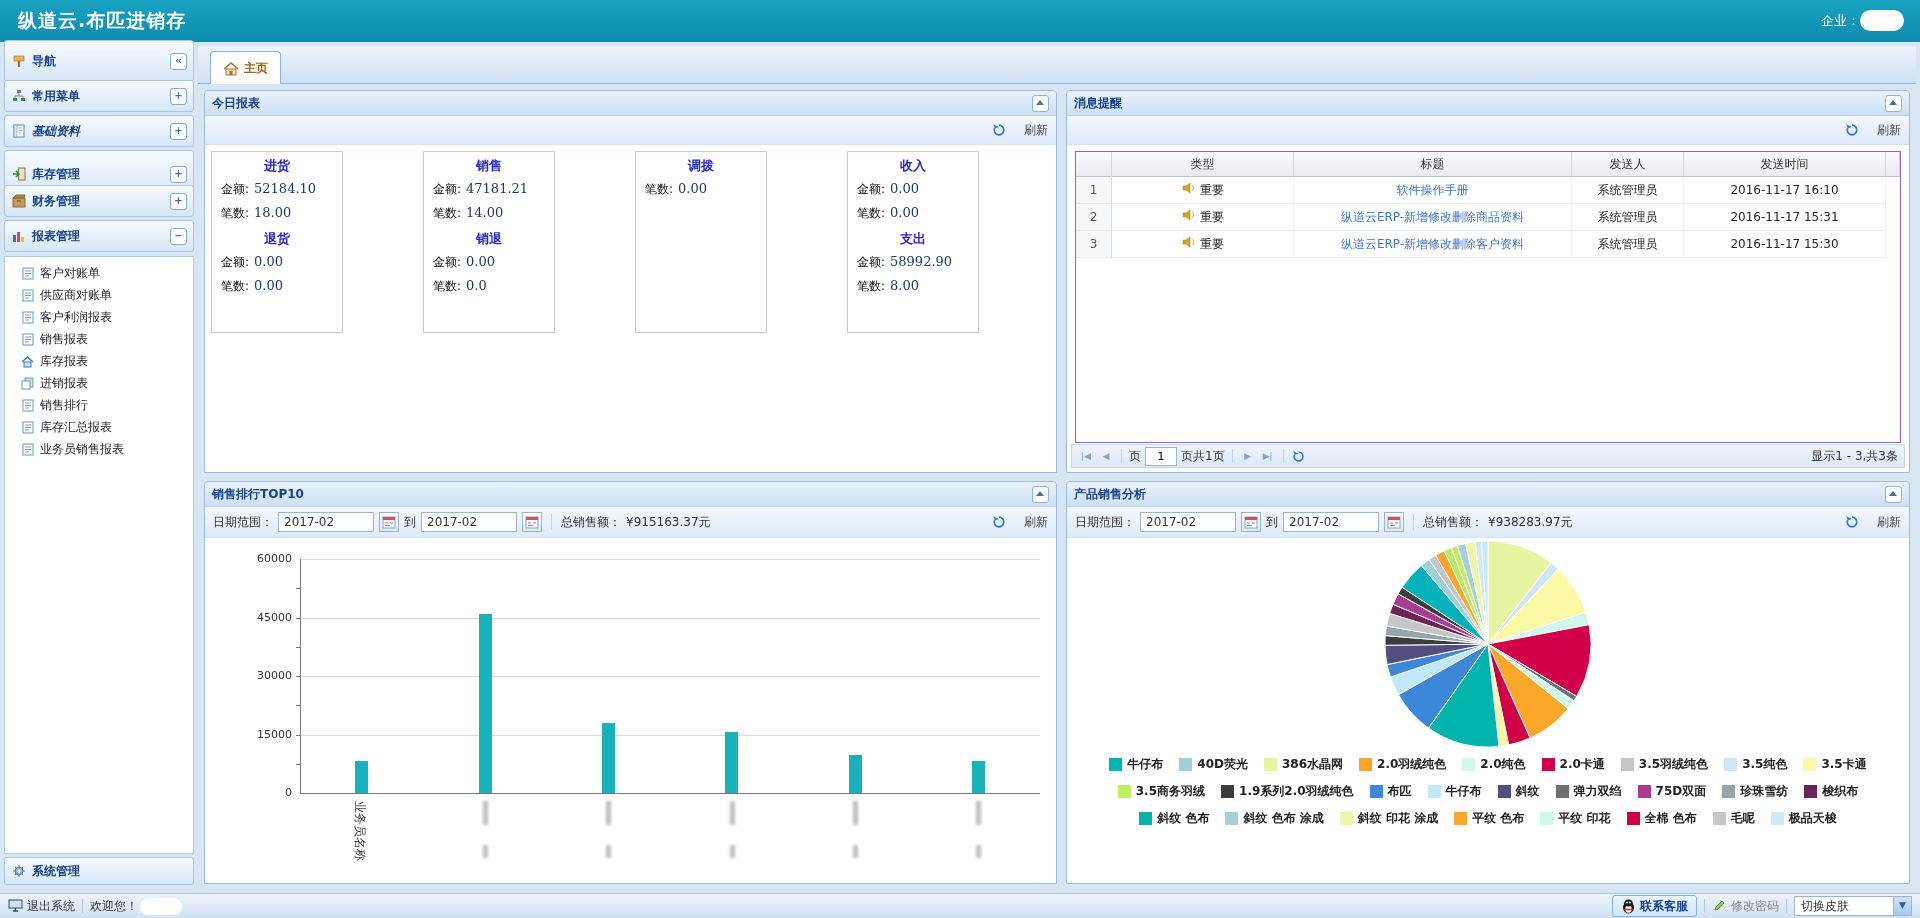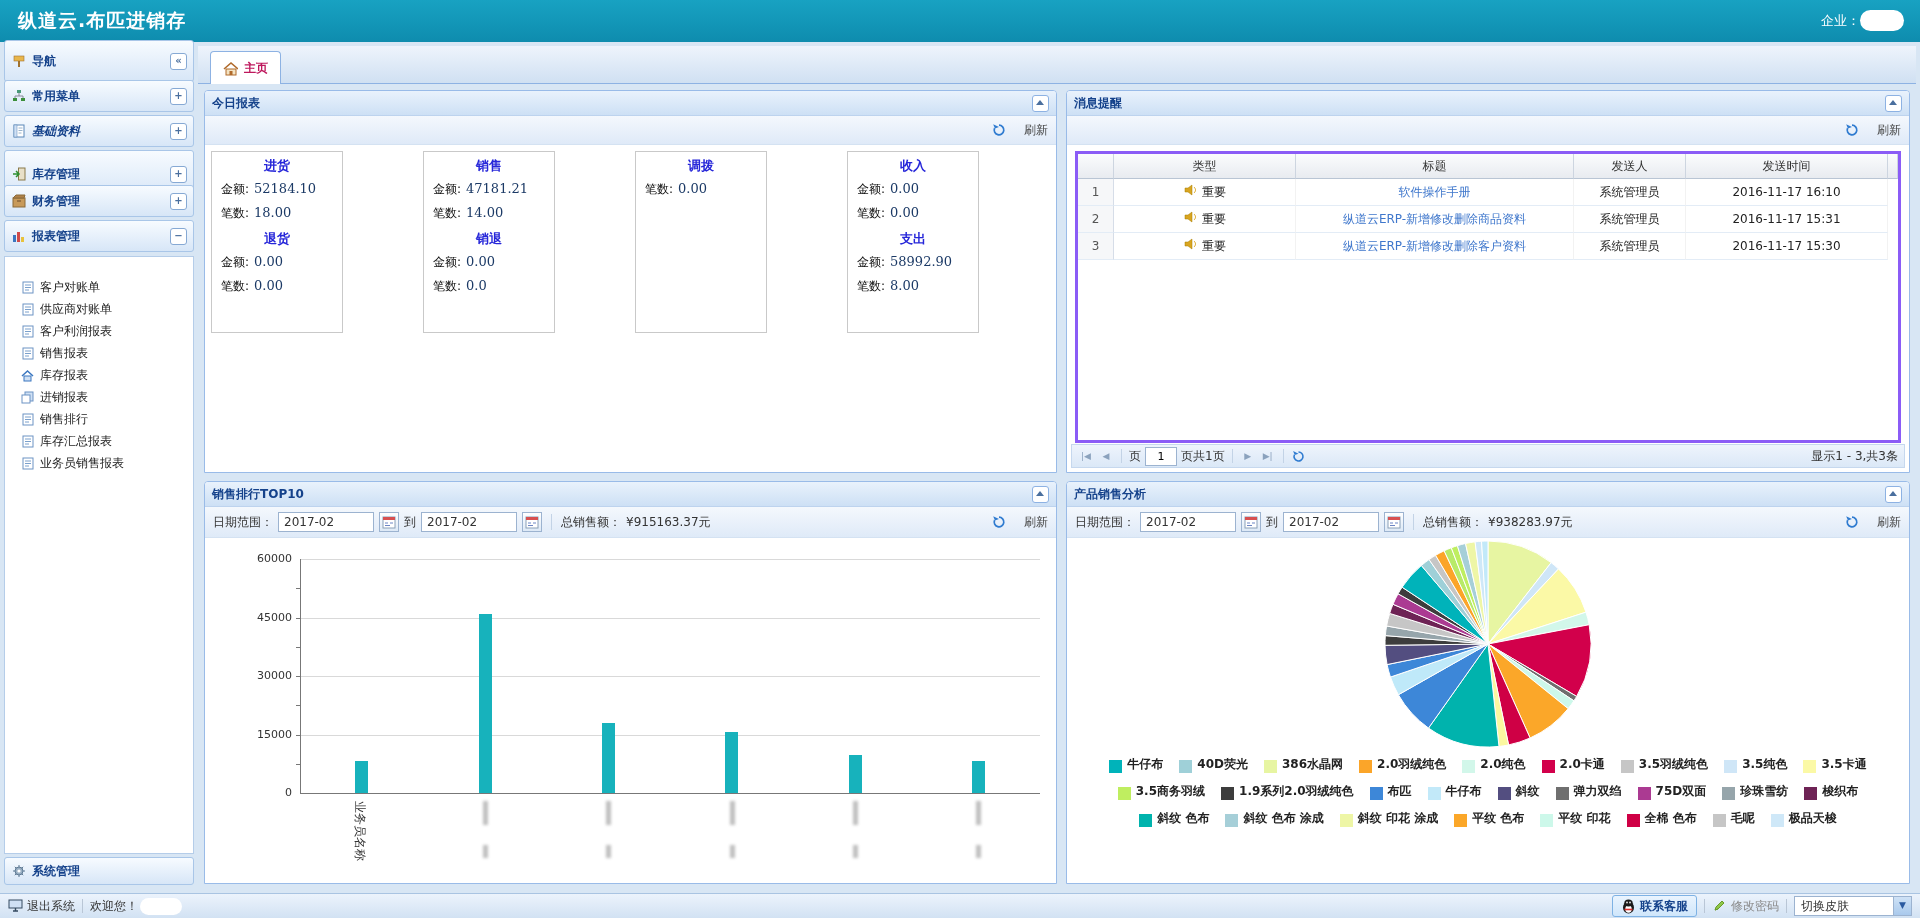--- a/index.html
+++ b/index.html
@@ -10,29 +10,29 @@
 #topbar-right{position:absolute;right:16px;top:10px;display:flex;align-items:center;color:#fff;font-size:13px}
 .blob{background:#fff;border-radius:12px;display:inline-block}
 
 .sb-head,.sb-sec{position:absolute;left:4px;width:190px;box-sizing:border-box;display:flex;align-items:center;gap:6px;
   padding:0 6px;background:linear-gradient(#f7fbff,#d7e6f7);border:1px solid #a9c6e8;border-radius:3px;
   font-weight:bold;color:#15428b;cursor:pointer}
 .sb-head{top:40px;height:42px}
 .sb-btn{margin-left:auto;width:15px;height:15px;border:1px solid #86a9d4;border-radius:3px;background:#fff;
   color:#4a6f9e;font-size:10px;line-height:13px;text-align:center;font-weight:bold}
 #sb-tree{position:absolute;left:4px;top:256px;width:190px;height:598px;background:#fff;border:1px solid #b5cde9;
-  box-sizing:border-box;padding-top:19px}
+  box-sizing:border-box;padding-top:5px}
 .tree-item{height:22px;display:flex;align-items:center;gap:5px;padding-left:15px;color:#222;cursor:pointer;font-weight:normal}
 #sb-sys{top:857px;height:28px}
 .ic{display:inline-flex;width:15px;height:15px;align-items:center;justify-content:center}
 
 #tabstrip{position:absolute;left:198px;top:46px;width:1718px;height:38px;background:linear-gradient(#eef4fc,#d0e0f2);
   border-bottom:1px solid #8db2e3;box-sizing:border-box}
 #tab-home{position:absolute;left:12px;top:5px;height:33px;background:#fff;border:1px solid #8db2e3;border-bottom:none;
-  border-radius:4px 4px 0 0;display:flex;align-items:center;gap:6px;padding:0 12px;font-weight:bold;color:#be185d}
+  border-radius:4px 4px 0 0;display:flex;align-items:center;gap:6px;padding:0 12px;font-weight:bold;color:#a16207}
 #content{position:absolute;left:198px;top:84px;width:1718px;height:806px;background:#d8e6f4}
 
 .panel{position:absolute;background:#fff;border:1px solid #99bbe8;border-radius:4px 4px 0 0;overflow:hidden;box-sizing:border-box}
 .p-hd{height:24px;background:linear-gradient(#e9f2fc,#cde0f5);border-bottom:1px solid #bdd3ee;display:flex;
   align-items:center;padding:0 7px;font-weight:bold;color:#15428b}
 .c-btn{margin-left:auto;width:15px;height:15px;background:#fff;border:1px solid #8db2e3;border-radius:3px;position:relative;cursor:pointer}
 .c-btn:after{content:"";position:absolute;left:3px;top:4px;border:4px solid transparent;border-bottom:5px solid #4a6f9e;border-top:none}
 .p-tb{height:28px;background:linear-gradient(#f4f8fd,#dfeaf8);border-bottom:1px solid #d4e2f2;display:flex;
   align-items:center;padding:0 8px;gap:5px;color:#333}
 .p-tb.tall{height:30px}
@@ -41,21 +41,21 @@
 .dateinput{width:84px;height:18px;background:#fff;border:1px solid #9cb3d0;line-height:18px;padding:0 5px;box-sizing:content-box}
 .calbtn{width:18px;height:18px;border:1px solid #9cb3d0;background:linear-gradient(#fff,#dde9f6);display:flex;
   align-items:center;justify-content:center;cursor:pointer}
 .tb-sep{width:1px;height:16px;background:#c3d3e6;margin:0 4px}
 
 .card{position:absolute;top:6px;width:130px;height:180px;border:1px solid #c9c9c9;background:#fff}
 .card-title{text-align:center;color:#2626d9;font-weight:bold;line-height:22px;margin-top:3px;font-size:13px}
 .metric{padding-left:9px;line-height:24px;color:#111}
 .metric .v{font-family:"DejaVu Serif","Liberation Serif",serif;color:#1c3a66;margin-left:5px;font-size:13px}
 
-#msg-grid{position:absolute;left:8px;top:6px;right:8px;height:292px;border:3px solid #8b5cf6;box-sizing:border-box;overflow:hidden}
+#msg-grid{position:absolute;left:8px;top:6px;right:8px;height:292px;border:1px solid #8b5cf6;box-sizing:border-box;overflow:hidden}
 .g-row{display:flex}
 .g-hcell{background:linear-gradient(#fbfcfd,#e8ebf0);border-right:1px solid #cdd5e0;border-bottom:1px solid #b9c5d4;
   height:25px;line-height:25px;text-align:center;color:#333;box-sizing:border-box;flex:none}
 .g-cell{height:27px;line-height:27px;text-align:center;border-bottom:1px solid #e3ecf6;border-right:1px solid #f2f2f2;
   box-sizing:border-box;flex:none;overflow:hidden;white-space:nowrap}
 .g-num{background:#f6f7f9;color:#555;border-right:1px solid #d6dde8}
 .g-link{color:#3f77cc;cursor:pointer}
 
 #msg-pager{position:absolute;left:4px;right:4px;bottom:4px;height:24px;background:linear-gradient(#eef4fc,#dbe8f7);
   border:1px solid #c6d8ee;display:flex;align-items:center;padding:0 6px;gap:4px;color:#333;box-sizing:border-box}
@@ -64,21 +64,21 @@
 .pg-sep{width:1px;height:14px;background:#c3d3e6;margin:0 3px}
 #pg-summary{margin-left:auto}
 
 .gridline{position:absolute;height:1px;background:#d9d9d9}
 .ylab{position:absolute;width:50px;text-align:right;font-size:11px;color:#333}
 .bar{position:absolute;background:#17b2bc}
 .tick{position:absolute;width:4px;height:1px;background:#777}
 .vlab{position:absolute;color:#333;font-size:12px;transform:rotate(90deg);transform-origin:left top;white-space:nowrap}
 .smudge{position:absolute;width:5px;background:#8a8a8a;filter:blur(1.6px);opacity:.55}
 .lg-row{display:flex;justify-content:center;gap:16px;height:27px;align-items:center}
-.lg-item{display:flex;align-items:flex-end;font-weight:bold;color:#222;cursor:pointer}
+.lg-item{display:flex;align-items:center;font-weight:bold;color:#222;cursor:pointer}
 .lg-sw{display:inline-block;width:13px;height:13px;margin-right:5px}
 
 #bottombar{position:absolute;left:0;top:893px;width:1920px;height:25px;background:linear-gradient(#ecf3fc,#d2e2f3);
   border-top:1px solid #a9c4e2;box-sizing:border-box;display:flex;align-items:center;padding:0 8px;color:#333}
 .bb-sep{width:1px;height:14px;background:#b9c6d6;margin:0 7px}
 .kefu-btn{display:flex;align-items:center;gap:4px;background:linear-gradient(#eaf4fe,#cfe6fb);border:1px solid #7eb2e4;
   border-radius:3px;height:20px;padding:0 8px;color:#15428b;font-weight:bold;cursor:pointer}
 .gray-link{color:#8a8a8a;display:flex;gap:4px;cursor:pointer}
 .skin-select{width:118px;height:20px;background:#fff;border:1px solid #9cb3d0;display:flex;align-items:center;
   padding-left:6px;box-sizing:border-box;cursor:pointer}

